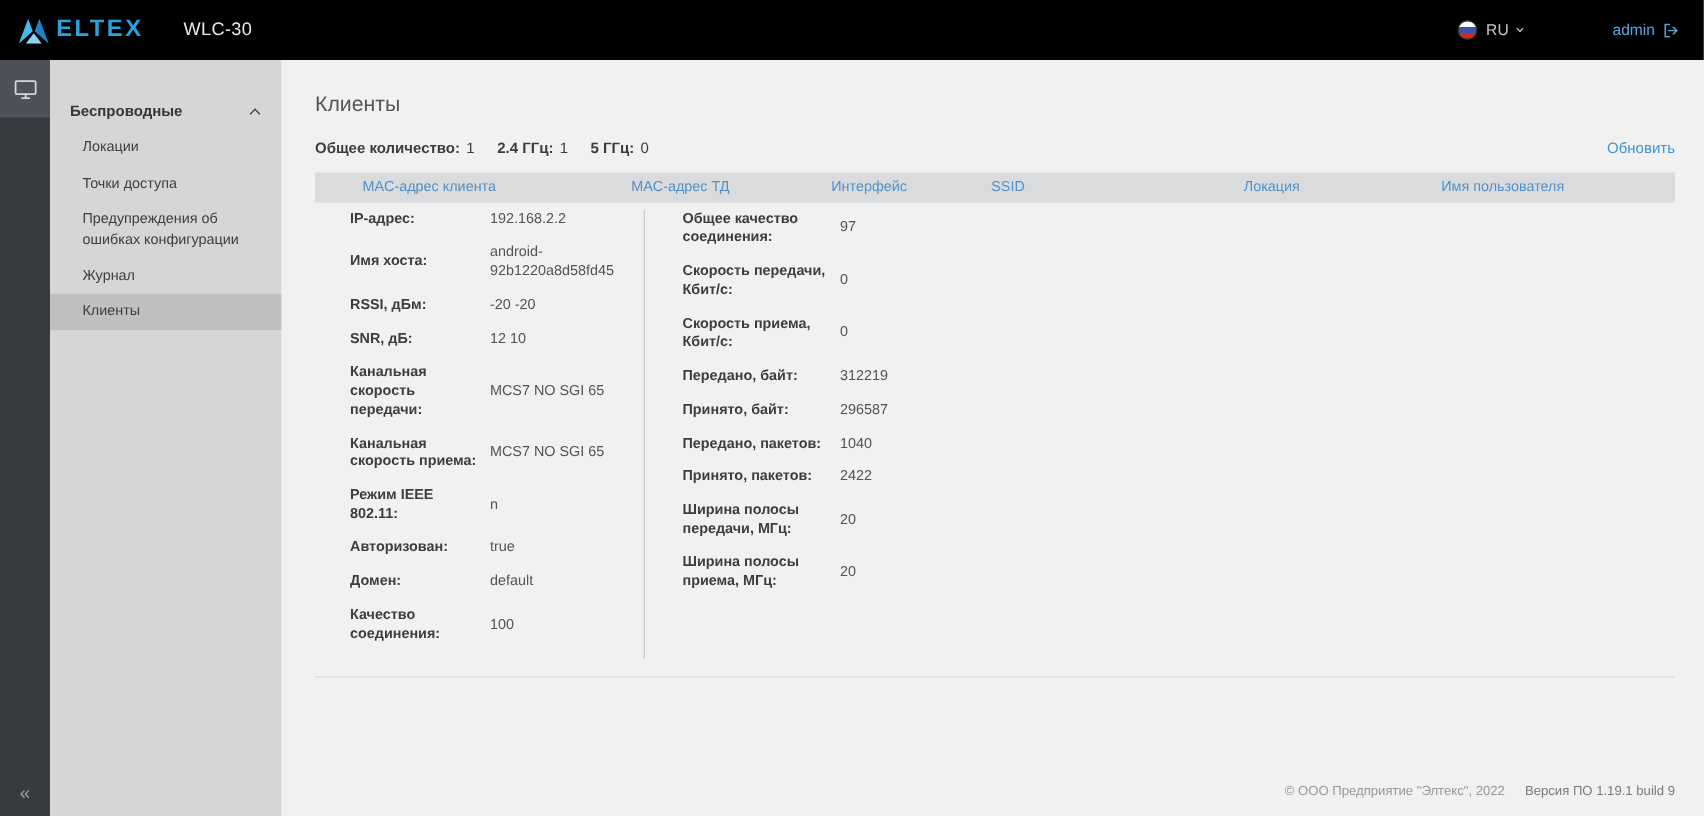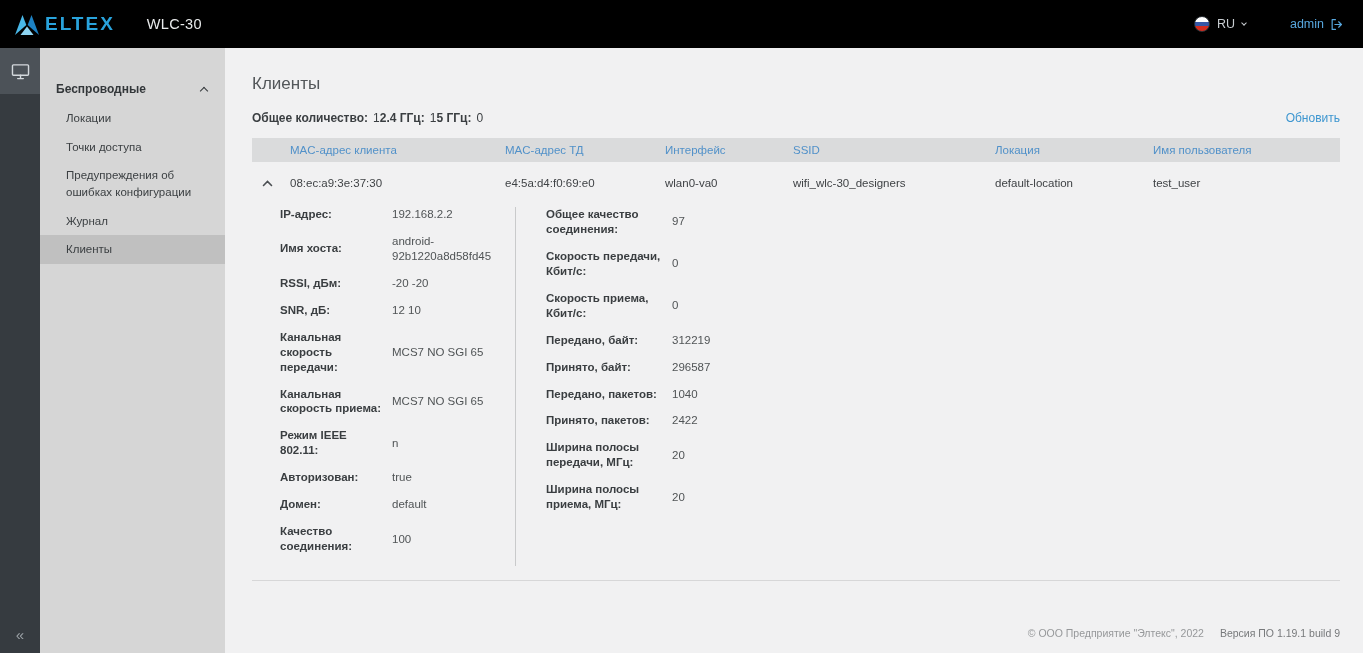--- a/index.html
+++ b/index.html
@@ -21,21 +21,21 @@
   .logo { display:flex; align-items:center; gap:5px; }
   .logo-text { color:#29a3dc; font-size:19px; font-weight:bold; letter-spacing:2px; }
   .product { color:#e8eaeb; font-size:14.5px; margin-left:32px; letter-spacing:.3px; }
   .header-right { margin-left:auto; display:flex; align-items:center; gap:44px; }
   .lang { display:flex; align-items:center; gap:7px; color:#c8cdd1; font-size:12.5px; cursor:pointer; }
   .flag {
     width:16px; height:16px; border-radius:50%;
     background:linear-gradient(#ffffff 34%, #3757a6 34%, #3757a6 67%, #d52b1e 67%);
     border:1px solid #2e3338;
   }
-  .user { display:flex; align-items:center; gap:6px; color:#57a6dd; font-size:12.5px; cursor:pointer; }
+  .user { display:flex; align-items:center; gap:6px; color:#57a6dd; font-size:12.5px; cursor:pointer;margin-left:28px; }
 
   .chev { display:inline-block; width:6px; height:6px;
           border-right:1.5px solid currentColor; border-bottom:1.5px solid currentColor; }
   .chev.up   { transform:rotate(-135deg); margin-top:4px; }
   .chev.down { transform:rotate(45deg); margin-bottom:2px; }
   .chev.small{ width:4px; height:4px; }
 
   
   .strip { position:absolute; left:0; top:48px; width:40px; height:605px; background:#363b40; }
   .strip-btn {
@@ -62,21 +62,21 @@
   }
   .side-item.selected { background:#c0c0c0; }
 
   
   .main {
     position:absolute; left:225px; top:48px; width:1138px; height:605px;
     padding:0 23px 0 27px;
   }
   .page-title { margin-top:26px; font-size:17px; font-weight:normal; color:#53575a; }
   .summary-row { margin-top:17px; display:flex; align-items:center; font-size:12px; color:#3a3e41; }
-  .counters { display:flex; }
+  .counters { display:flex; gap:18px; }
   .summary-item .lab { font-weight:bold; }
   .summary-item .val { margin-left:5px; }
   .refresh { margin-left:auto; color:#3d96d0; font-size:12px; cursor:pointer; }
 
   .grid-cols {
     display:grid;
     grid-template-columns:38px 215px 160px 128px 202px 158px 1fr;
   }
   .table-header {
     margin-top:13px; background:#dadbdc; height:24px; align-items:center;
@@ -176,33 +176,20 @@
     <div class="table-header grid-cols">
         <div></div>
         <div class="th-cell">MAC-адрес клиента</div>
         <div class="th-cell">MAC-адрес ТД</div>
         <div class="th-cell">Интерфейс</div>
         <div class="th-cell">SSID</div>
         <div class="th-cell">Локация</div>
         <div class="th-cell">Имя пользователя</div>
       </div>
 
-    <div class="table-row grid-cols">
-      <div class="row-chev">
-        <svg width="11" height="7" viewBox="0 0 11 7">
-          <path d="M1.5 5.5 L5.5 1.5 L9.5 5.5" stroke="#4b4f53" stroke-width="1.6" fill="none" stroke-linecap="round"></path>
-        </svg>
-      </div>
-    <div class="td-cell">08:ec:a9:3e:37:30</div>
-        <div class="td-cell">e4:5a:d4:f0:69:e0</div>
-        <div class="td-cell">wlan0-va0</div>
-        <div class="td-cell">wifi_wlc-30_designers</div>
-        <div class="td-cell">default-location</div>
-        <div class="td-cell">test_user</div>
-      </div>
 
     <div class="details">
       <div class="det-col left">
           <div class="det-row">
             <div class="det-label">IP-адрес:</div>
             <div class="det-value">192.168.2.2</div>
           </div>
           <div class="det-row">
             <div class="det-label">Имя хоста:</div>
             <div class="det-value">android-92b1220a8d58fd45</div>

